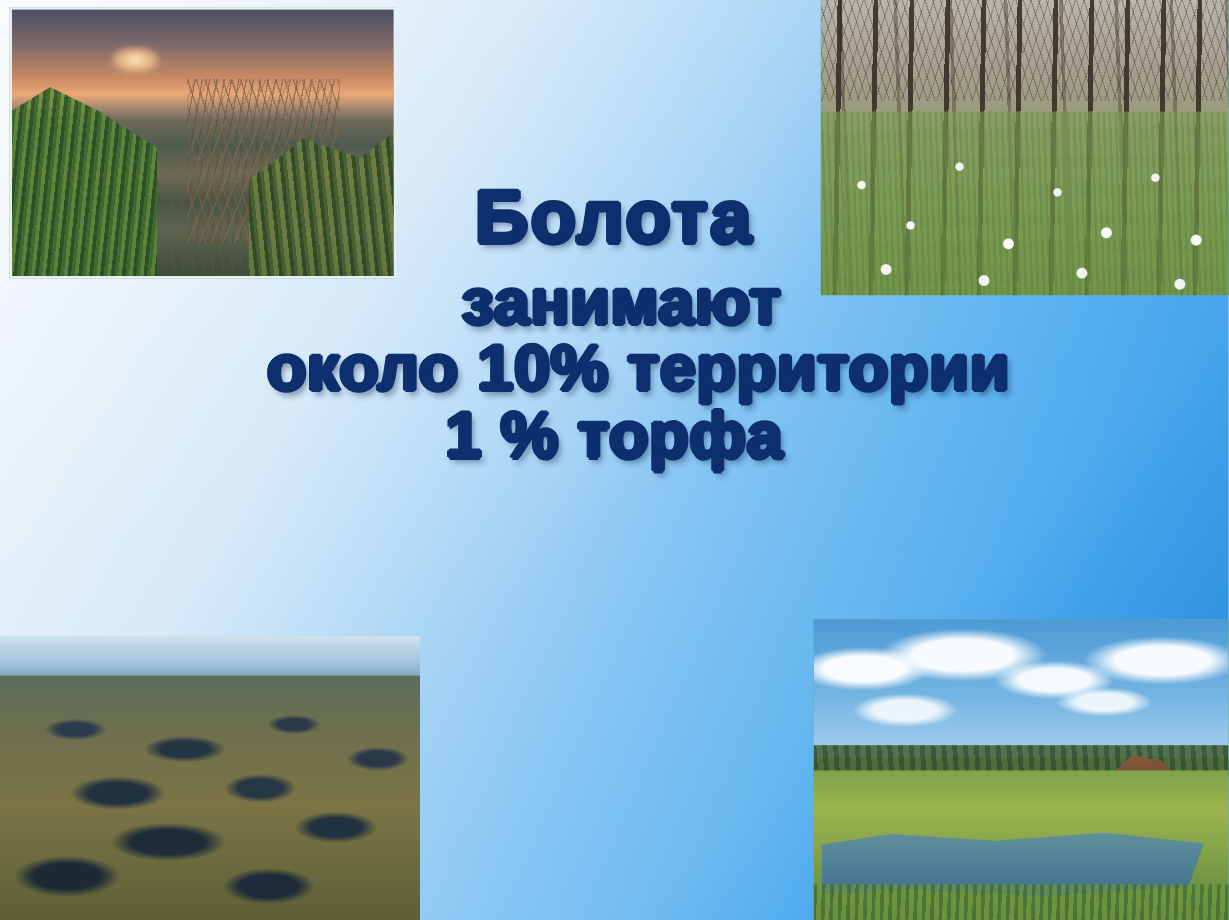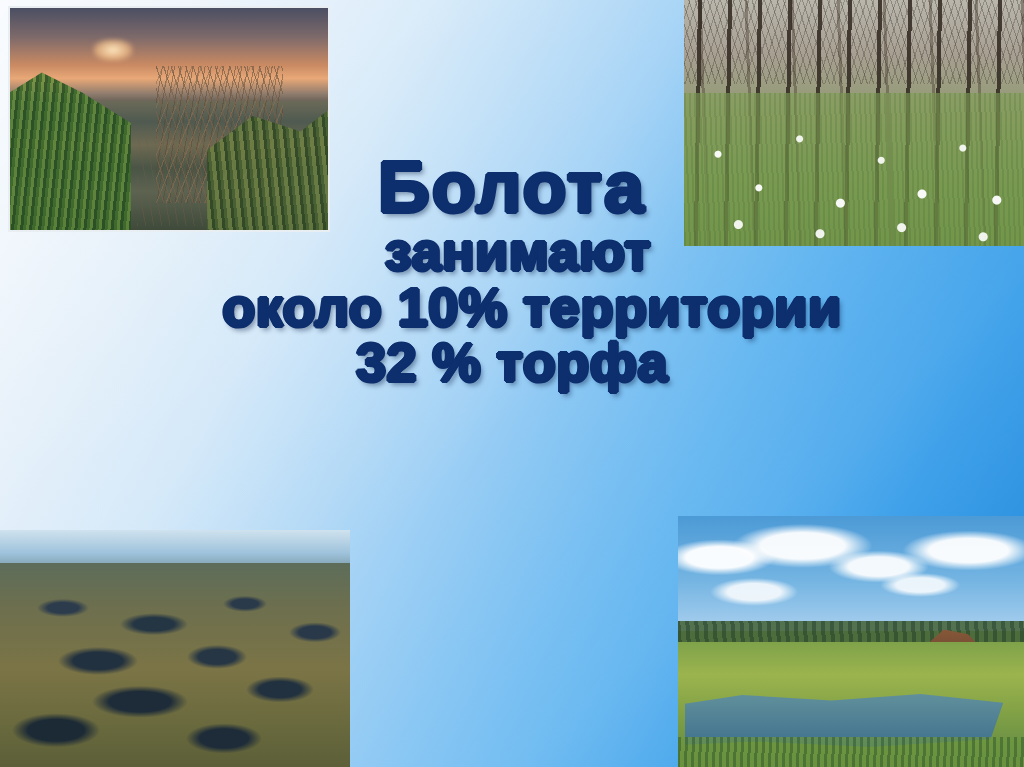--- a/index.html
+++ b/index.html
@@ -205,21 +205,21 @@
       -2px  0   0 #0e2f6e,
        2px  0   0 #0e2f6e,
        0   -2px 0 #0e2f6e,
        0    2px 0 #0e2f6e,
        3px  4px 5px rgba(10,30,70,0.45);
     background: linear-gradient(180deg, #7fb6f2 0%, #2f7fe0 38%, #1f5fc0 62%, #4f97ea 100%);
     -webkit-background-clip: text;
     background-clip: text;
     -webkit-text-fill-color: transparent;
   }
-  .wa.l1 { font-size: 72px; margin-bottom: 0; letter-spacing: 2px; }
+  .wa.l1 { font-size: 62px; margin-bottom: 11px; letter-spacing: 2px; }
   .wa.l2 { font-size: 54px; }
   .wa.l3 { font-size: 54px; padding-left: 12px; }
   .wa.l4 { font-size: 54px; margin-left: 40px; }
   .wa.l5 { font-size: 54px; }
 </style>
 </head>
 <body>
 
 <div id="slide">
 
@@ -255,16 +255,16 @@
     <div class="hill"></div>
     <div class="field"></div>
     <div class="pond"></div>
     <div class="foreground"></div>
   </div>
 
   <div id="title-block">
     <span class="wa l1">Болота</span>
     <span class="wa l3">занимают</span>
     <span class="wa l4">около 10% территории</span>
-    <span class="wa l5">32 % торфа</span>
+    <span class="wa l5">1 % торфа</span>
   </div>
 
 </div>
 
 </body></html>

